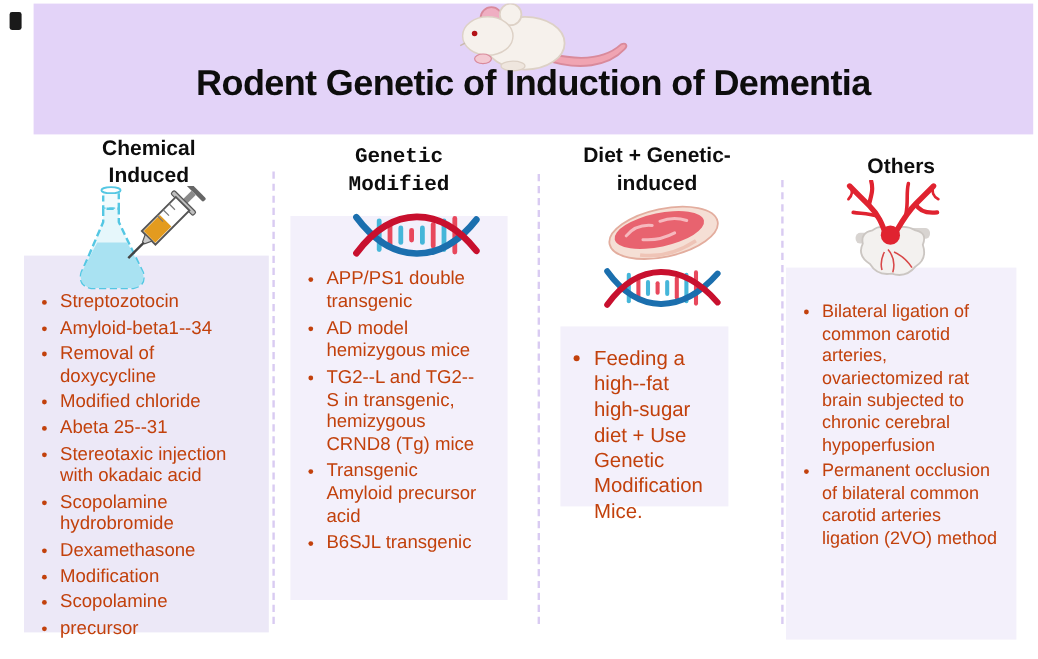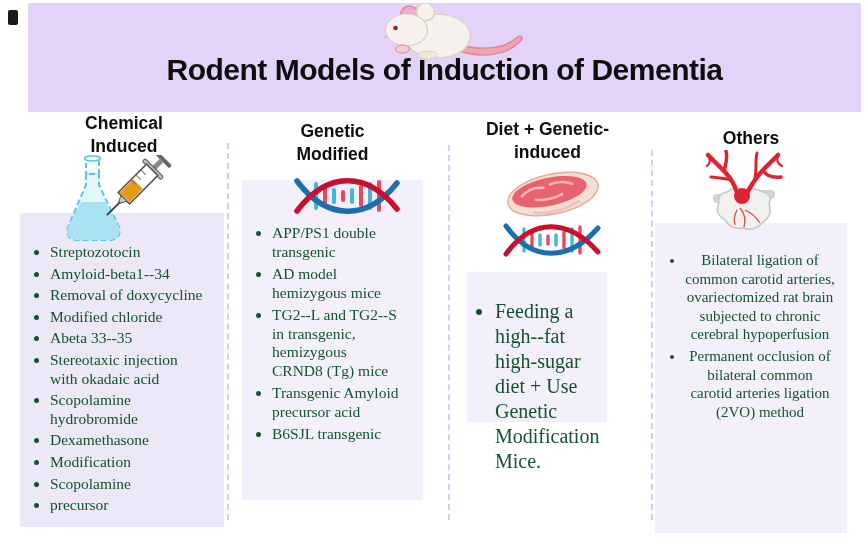--- a/index.html
+++ b/index.html
@@ -19,37 +19,37 @@
   .divider{position:absolute;width:0;border-left:2px dashed #D9CBF2;}
   .div1{left:227px;top:143px;height:377px;}
   .div2{left:448px;top:145px;height:375px;}
   .div3{left:651px;top:150px;height:370px;}
   
   .col{position:absolute;}
   .col-title{
     margin:0 auto;text-align:center;font-weight:700;font-size:17.5px;line-height:1.3;color:#0d0d0d;
   }
   .col1{left:20px;top:112px;width:208px;}
-  .col2{left:242px;top:120px;width:181px;}
+  .col2{left:242px;top:120px;width:181px;font-family:Liberation Mono, monospace;}
   .col3{left:455px;top:118px;width:185px;}
   .col4{left:655px;top:127px;width:192px;}
   .col1 .col-title{max-width:110px;}
   .col2 .col-title{max-width:110px;}
   .col3 .col-title{max-width:155px;}
   .col4 .col-title{max-width:120px;}
   .panel{position:absolute;background:#F3F0FB;}
   .panel1{left:20px;top:213px;width:204px;height:314px;background:#ECE8F7;}
   .panel2{left:242px;top:180px;width:181px;height:320px;}
   .panel3{left:467px;top:272px;width:140px;height:150px;}
   .panel4{left:655px;top:223px;width:192px;height:310px;}
-  .panel ul{margin:0;color:#14532d;font-family:Liberation Serif, serif;}
+  .panel ul{margin:0;color:#c2410c;}
   .panel1 ul{padding:30px 18px 0 30px;font-size:15.5px;line-height:1.2;}
   .panel2 ul{padding:44px 24px 0 30px;font-size:15.5px;line-height:1.22;}
-  .panel3 ul{padding:16px 12px 0 28px;font-size:20px;line-height:1.25;margin-top:11px;}
-  .panel4 ul{padding:28px 12px 0 30px;font-size:15px;line-height:1.24;text-align:center;}
+  .panel3 ul{padding:16px 12px 0 28px;font-size:17px;line-height:1.25;}
+  .panel4 ul{padding:28px 12px 0 30px;font-size:15px;line-height:1.24;}
   .panel li{margin-bottom:3px;}
   
   .col-icon{position:absolute;z-index:3;}
   .icon1{left:55px;top:155px;}
   .icon2{left:292px;top:174px;}
   .icon3{left:500px;top:168px;}
   .icon4{left:693px;top:150px;}
 </style>
 </head>
 <body>
@@ -63,21 +63,21 @@
       <path d="M95,46 C125,57 150,52 163,38 C166,35 164,32 160,34 C148,45 128,48 102,42" fill="#F0A4B2" stroke="#D98A9B" stroke-width="1.5"></path>
       <ellipse cx="80" cy="33" rx="33" ry="22" fill="#F6F1EC" stroke="#DDD1C6" stroke-width="1.5"></ellipse>
       <circle cx="52" cy="12" r="9" fill="#EFAEC2" stroke="#D98A9B" stroke-width="1.5"></circle>
       <circle cx="68" cy="9" r="9" fill="#F6F1EC" stroke="#DDD1C6" stroke-width="1.5"></circle>
       <ellipse cx="49" cy="27" rx="21" ry="16" fill="#F6F1EC" stroke="#DDD1C6" stroke-width="1.2"></ellipse>
       <circle cx="38" cy="25" r="2.3" fill="#B31217"></circle>
       <path d="M30,33 L26,35" stroke="#C9B9AC" stroke-width="1.2"></path>
       <ellipse cx="45" cy="46" rx="7" ry="4" fill="#F3C9D2" stroke="#D98A9B" stroke-width="1"></ellipse>
       <ellipse cx="70" cy="52" rx="10" ry="4" fill="#EFE6DE" stroke="#DDD1C6" stroke-width="1"></ellipse>
     </svg>
-    <h1 class="page-title">Rodent Models of Induction of Dementia</h1>
+    <h1 class="page-title">Rodent Genetic of Induction of Dementia</h1>
   </div>
 
   <div class="divider div1"></div>
   <div class="divider div2"></div>
   <div class="divider div3"></div>
 
   <div class="col col1">
     <h2 class="col-title">Chemical Induced</h2>
   </div>
   <div class="col col2">
@@ -89,21 +89,21 @@
   <div class="col col4">
     <h2 class="col-title">Others</h2>
   </div>
 
   <div class="panel panel1">
     <ul>
         <li>Streptozotocin</li>
         <li>Amyloid-beta1--34</li>
         <li>Removal of doxycycline</li>
         <li>Modified chloride</li>
-        <li>Abeta 33--35</li>
+        <li>Abeta 25--31</li>
         <li>Stereotaxic injection with okadaic acid</li>
         <li>Scopolamine hydrobromide</li>
         <li>Dexamethasone</li>
         <li>Modification</li>
         <li>Scopolamine</li>
         <li>precursor</li>
       </ul>
   </div>
   <div class="panel panel2">
     <ul>

